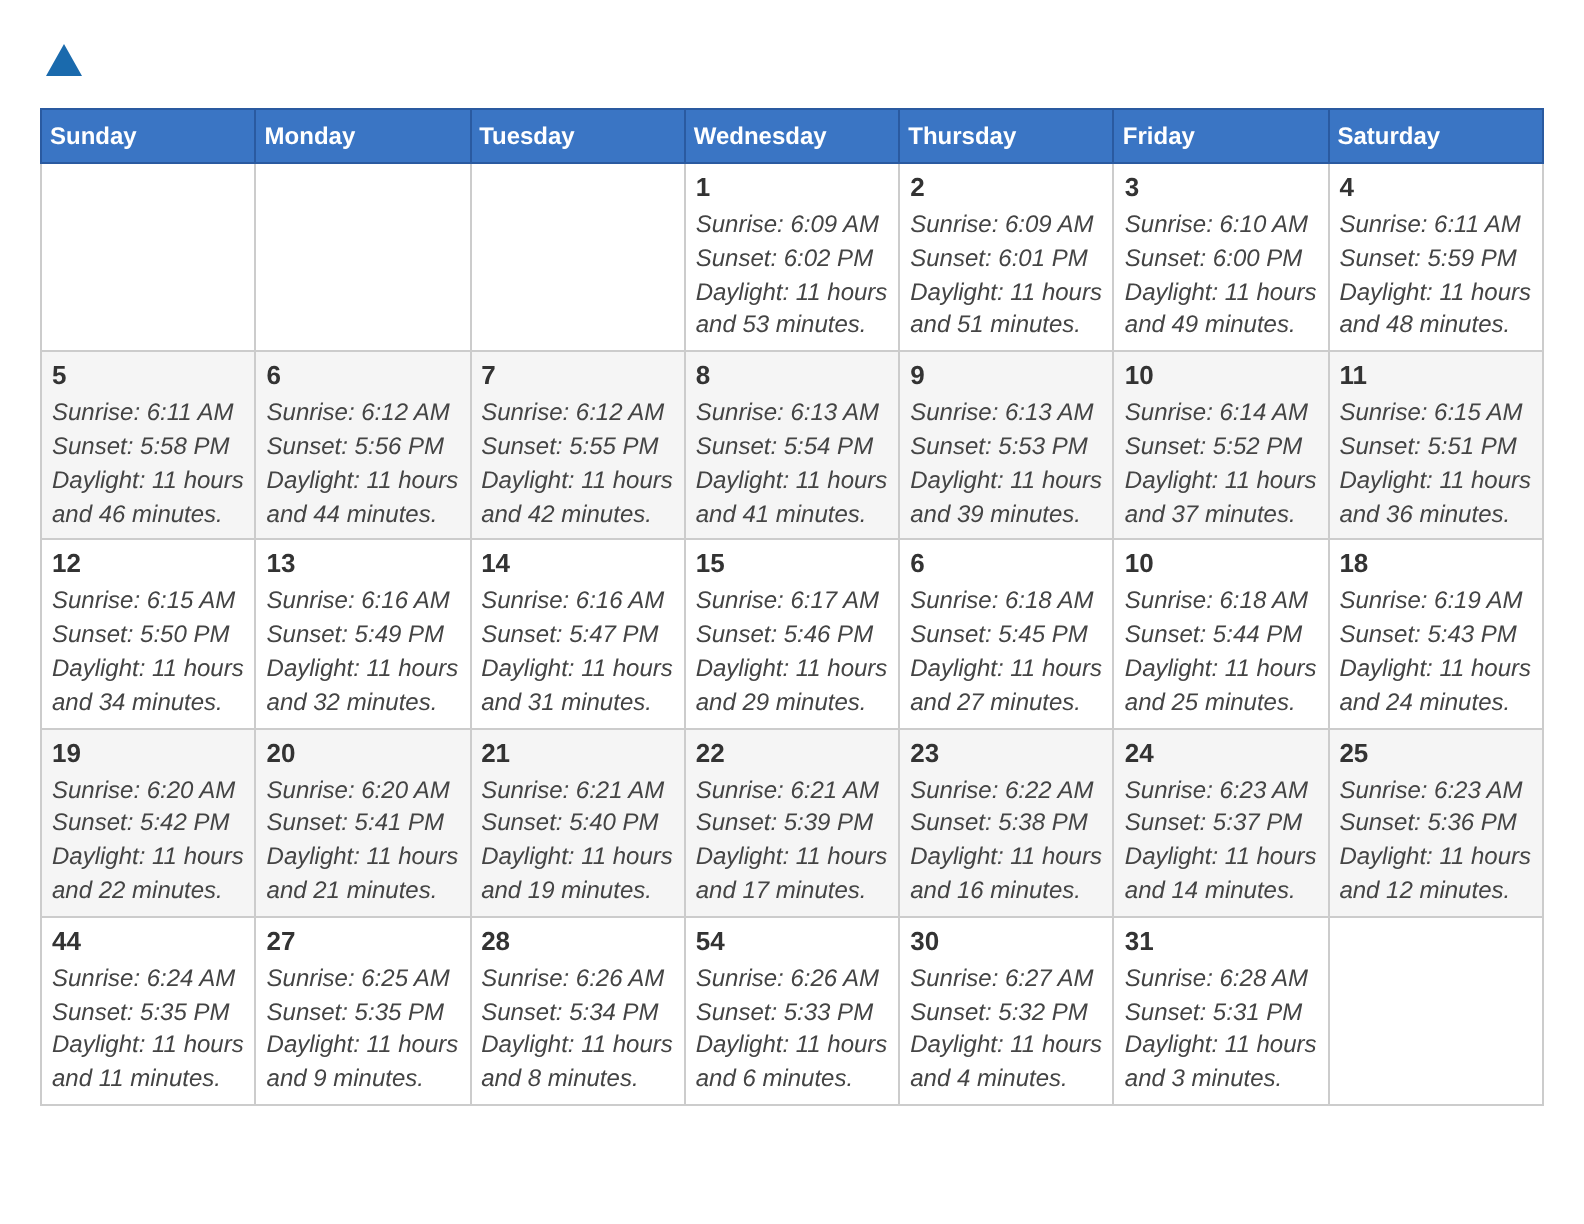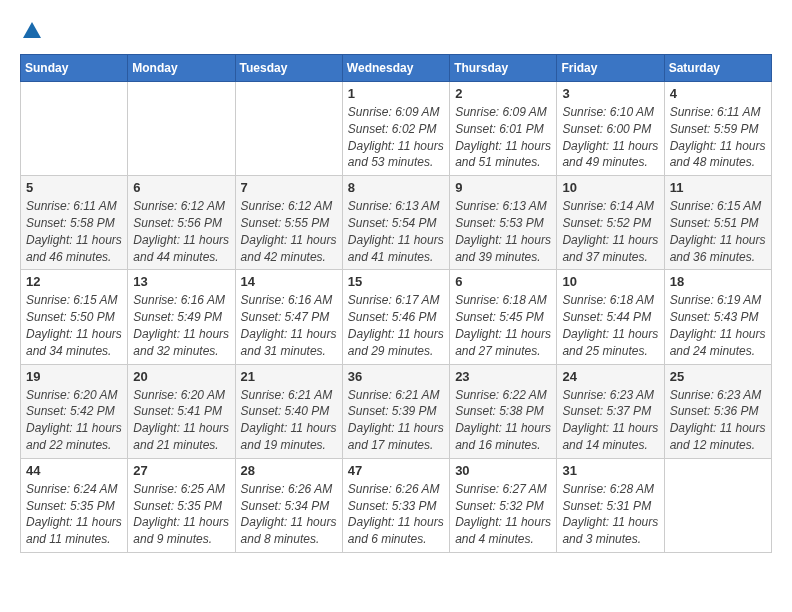--- a/index.html
+++ b/index.html
@@ -198,21 +198,21 @@
         </td>
         <td>
           <div class="day-number">20</div>
           <div class="day-info">Sunrise: 6:20 AM<br>Sunset: 5:41 PM<br>Daylight: 11 hours<br>and 21 minutes.</div>
         </td>
         <td>
           <div class="day-number">21</div>
           <div class="day-info">Sunrise: 6:21 AM<br>Sunset: 5:40 PM<br>Daylight: 11 hours<br>and 19 minutes.</div>
         </td>
         <td>
-          <div class="day-number">36</div>
+          <div class="day-number">22</div>
           <div class="day-info">Sunrise: 6:21 AM<br>Sunset: 5:39 PM<br>Daylight: 11 hours<br>and 17 minutes.</div>
         </td>
         <td>
           <div class="day-number">23</div>
           <div class="day-info">Sunrise: 6:22 AM<br>Sunset: 5:38 PM<br>Daylight: 11 hours<br>and 16 minutes.</div>
         </td>
         <td>
           <div class="day-number">24</div>
           <div class="day-info">Sunrise: 6:23 AM<br>Sunset: 5:37 PM<br>Daylight: 11 hours<br>and 14 minutes.</div>
         </td>
@@ -228,21 +228,21 @@
         </td>
         <td>
           <div class="day-number">27</div>
           <div class="day-info">Sunrise: 6:25 AM<br>Sunset: 5:35 PM<br>Daylight: 11 hours<br>and 9 minutes.</div>
         </td>
         <td>
           <div class="day-number">28</div>
           <div class="day-info">Sunrise: 6:26 AM<br>Sunset: 5:34 PM<br>Daylight: 11 hours<br>and 8 minutes.</div>
         </td>
         <td>
-          <div class="day-number">47</div>
+          <div class="day-number">54</div>
           <div class="day-info">Sunrise: 6:26 AM<br>Sunset: 5:33 PM<br>Daylight: 11 hours<br>and 6 minutes.</div>
         </td>
         <td>
           <div class="day-number">30</div>
           <div class="day-info">Sunrise: 6:27 AM<br>Sunset: 5:32 PM<br>Daylight: 11 hours<br>and 4 minutes.</div>
         </td>
         <td>
           <div class="day-number">31</div>
           <div class="day-info">Sunrise: 6:28 AM<br>Sunset: 5:31 PM<br>Daylight: 11 hours<br>and 3 minutes.</div>
         </td>

